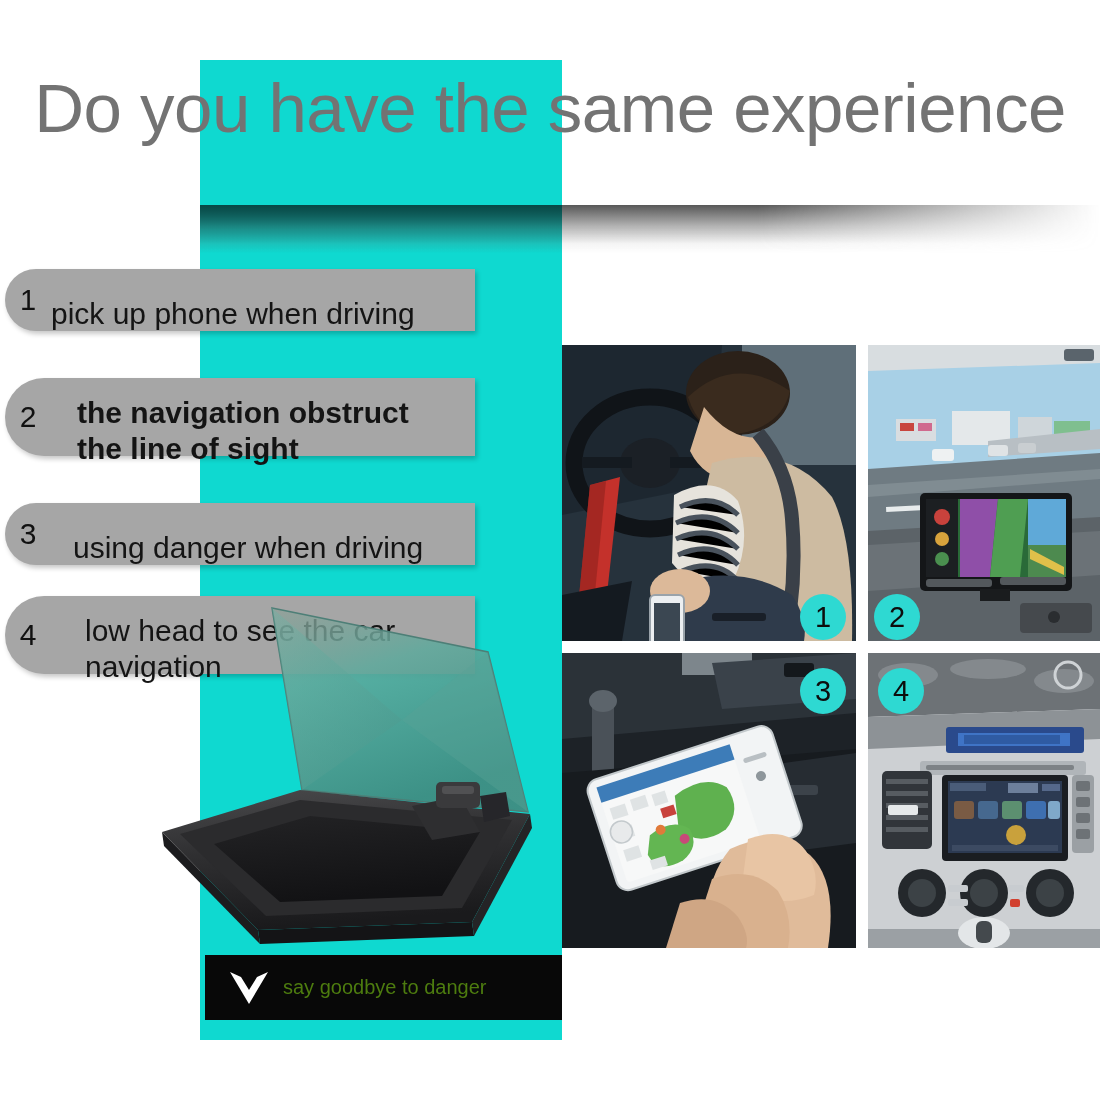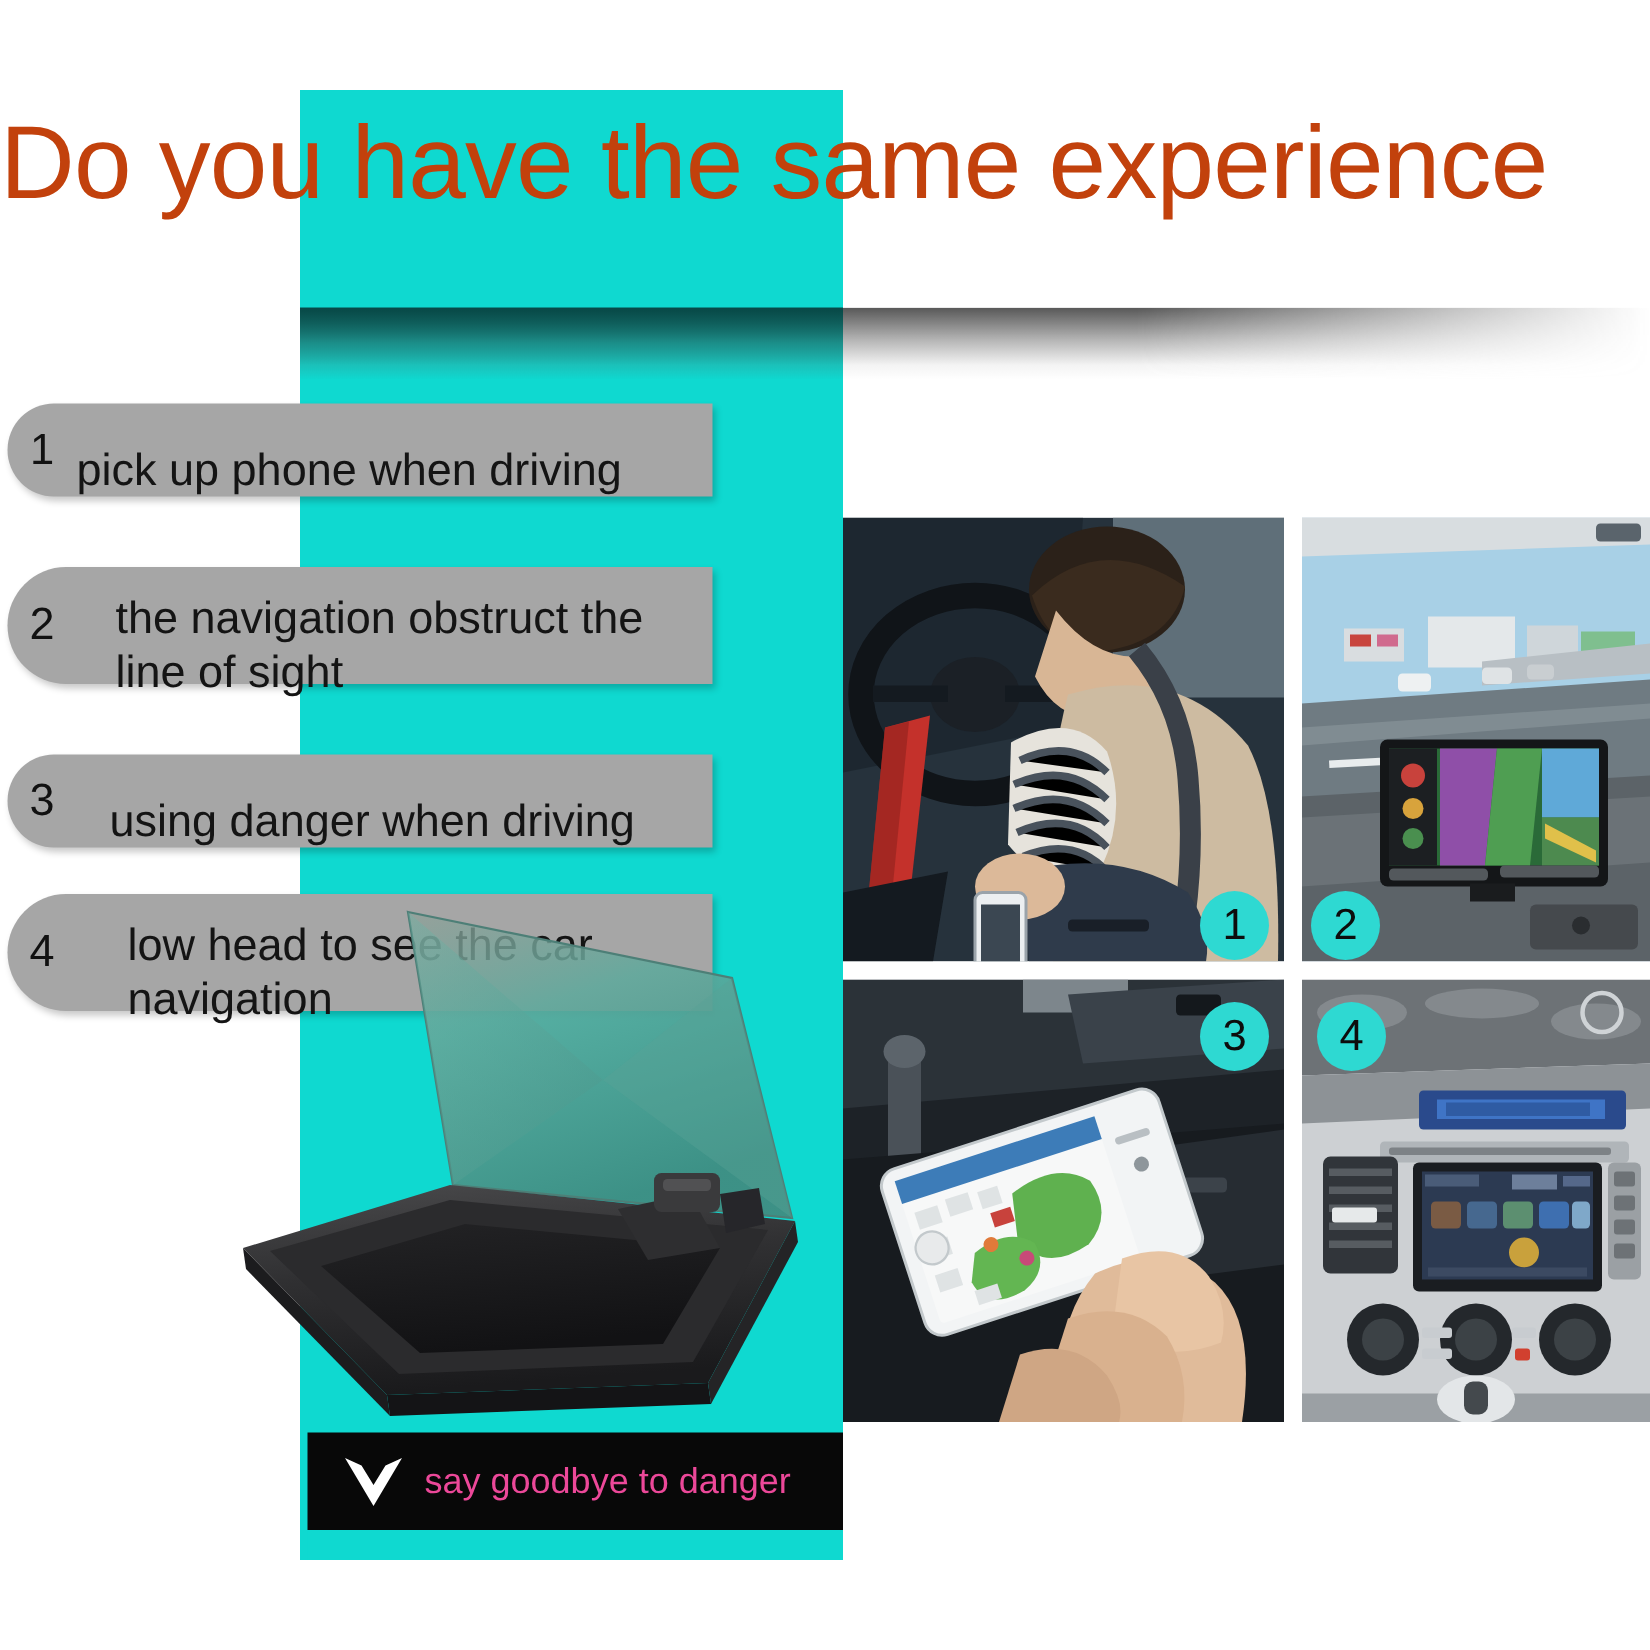--- a/index.html
+++ b/index.html
@@ -54,24 +54,24 @@
                 rgba(0,110,106,0.42) 50%,
                 rgba(15,217,208,0) 100%);
   }
 
   
   .headline {
     position: absolute;
     left: 0;
     top: 74px;
     width: 1100px;
-    text-align: left;
+    text-align: center;
     font-size: 69px;
     line-height: 1.0;
-    color: #c2410c;
+    color: #737373;
     letter-spacing: -0.5px;
     white-space: nowrap;
   }
 
   
   .pill {
     position: absolute;
     left: 5px;
     width: 470px;
     background: #a6a6a6;
@@ -151,22 +151,22 @@
     align-items: center;
     z-index: 7;
   }
   .banner-arrow {
     margin-left: 22px;
     margin-right: 12px;
     flex: 0 0 auto;
     display: block;
   }
   .banner-text {
-    font-size: 24px;
-    color: #ec4899;
+    font-size: 20px;
+    color: #4d7c0f;
   }
   .banner-teal-strip {
     position: absolute;
     left: 205px;
     top: 1020px;
     width: 357px;
     height: 20px;
     background: #0fd9d0;
     z-index: 7;
   }
@@ -183,21 +183,21 @@
 
   <div class="headline">Do you have the same experience</div>
 
   <div class="pill" id="pill1">
     <div class="pill-num">1</div>
     <div class="pill-text">pick up phone when driving</div>
   </div>
 
   <div class="pill" id="pill2">
     <div class="pill-num">2</div>
-    <div class="pill-text" style="max-width:360px;padding-left:26px;">the navigation obstruct the line of sight</div>
+    <div class="pill-text" style="max-width:360px;padding-left:26px;font-weight:bold;">the navigation obstruct the line of sight</div>
   </div>
 
   <div class="pill" id="pill3">
     <div class="pill-num">3</div>
     <div class="pill-text" style="padding-left:22px;">using danger when driving</div>
   </div>
 
   <div class="pill" id="pill4">
     <div class="pill-num">4</div>
     <div class="pill-text" style="max-width:350px;padding-left:34px;">low head to see the car navigation</div>

